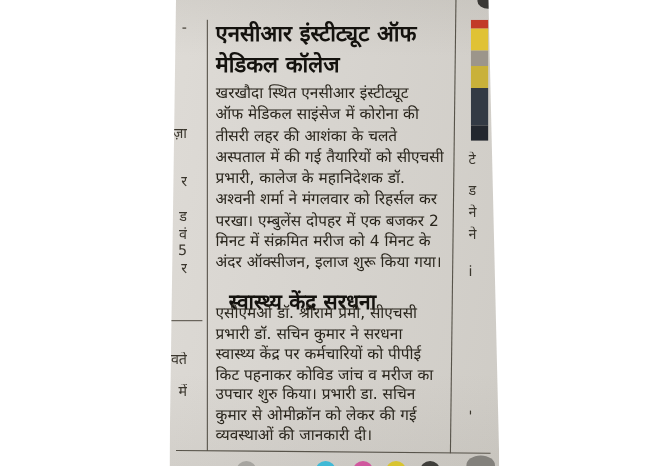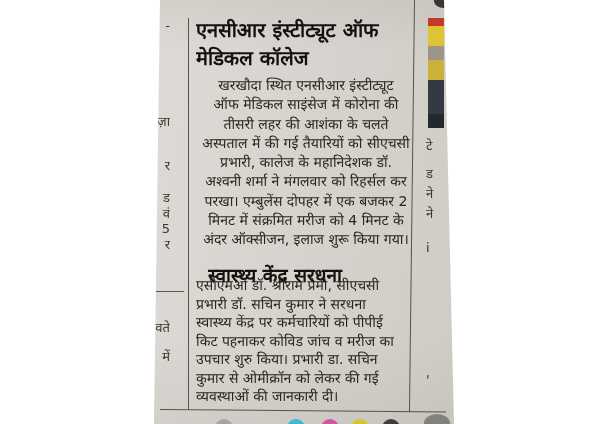--- a/index.html
+++ b/index.html
@@ -33,21 +33,21 @@
   .headline{
     position:absolute;left:0;top:16px;width:220px;margin:0;
     font-size:20px;line-height:28px;font-weight:bold;color:#14120e;
     white-space:pre;overflow:hidden;
   }
   .body-text{
     position:absolute;left:0;width:220px;margin:0;
     font-size:14px;line-height:19.3px;
     white-space:pre;overflow:hidden;color:#29251c;
   }
-  .para1{top:76px;height:176px;text-align:center;}
+  .para1{top:76px;height:176px;}
   .subheadline{
     position:absolute;left:0;top:250px;width:220px;margin:12px;
     font-size:19px;line-height:26px;font-weight:bold;color:#14120e;
     white-space:pre;overflow:hidden;
   }
   .para2{top:276px;height:128px;line-height:18.5px;}
   
   .lfrag{
     position:absolute;left:0;width:16px;height:18px;overflow:hidden;
     font-size:13px;line-height:16px;color:#3a362d;text-align:right;white-space:nowrap;

